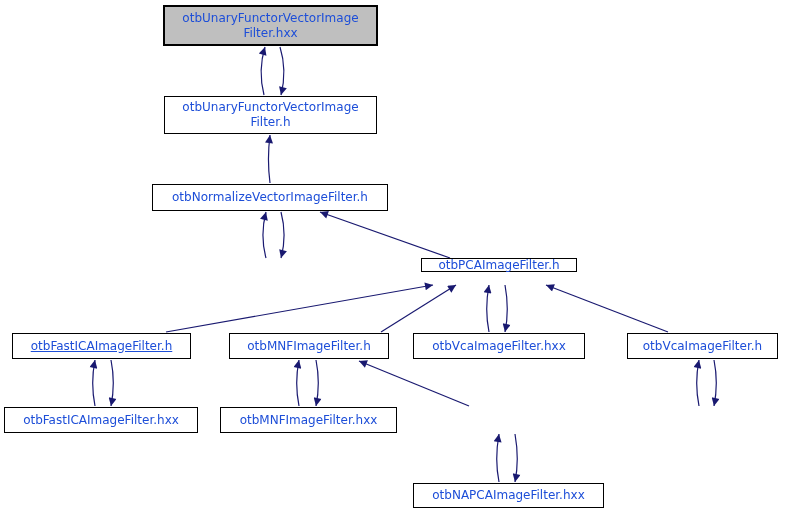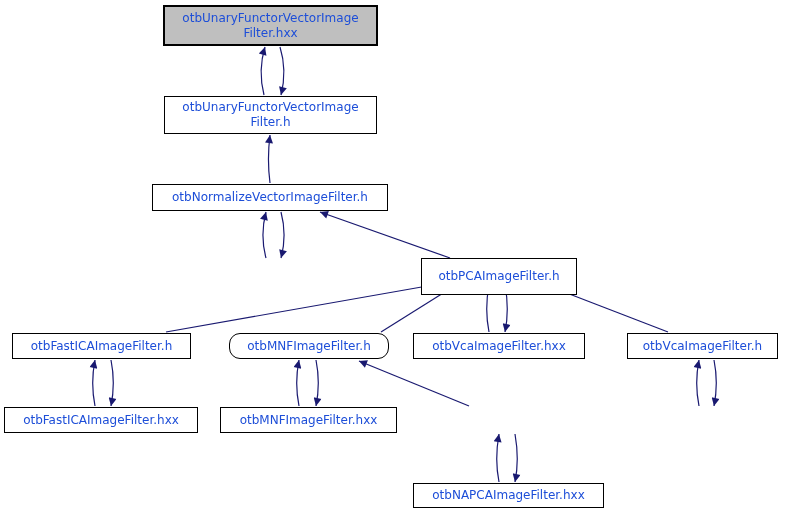--- a/index.html
+++ b/index.html
@@ -42,23 +42,23 @@
     background: #bfbfbf;
     border-width: 2px;
   }
   .node span { display: block; }
 
   
   #n-unary-hxx     { left:163px; top:5px;   width:215px; height:41px; }
   #n-unary-h       { left:164px; top:96px;  width:213px; height:38px; }
   #n-normalize-h   { left:152px; top:184px; width:236px; height:27px; }
   #n-normalize-hxx { left:145px; top:259px; width:243px; height:27px; }
-  #n-pca-h         { left:421px; top:258px; width:156px; height:37px; }
-  #n-fastica-h     { left:12px;  top:333px; width:179px; height:26px; }
-  #n-mnf-h         { left:229px; top:333px; width:160px; height:26px;border-radius:11px; }
+  #n-pca-h         { left:421px; top:258px; width:156px; height:14px; }
+  #n-fastica-h     { left:12px;  top:333px; width:179px; height:26px;text-decoration:underline; }
+  #n-mnf-h         { left:229px; top:333px; width:160px; height:26px; }
   #n-pca-hxx       { left:413px; top:333px; width:172px; height:26px; }
   #n-vca-h         { left:627px; top:333px; width:151px; height:26px; }
   #n-fastica-hxx   { left:4px;   top:407px; width:194px; height:26px; }
   #n-mnf-hxx       { left:220px; top:407px; width:177px; height:26px; }
   #n-napca-h       { left:421px; top:407px; width:168px; height:26px; }
   #n-vca-hxx       { left:618px; top:407px; width:166px; height:26px; }
   #n-napca-hxx     { left:413px; top:483px; width:191px; height:25px; }
 </style>
 </head>
 <body>

